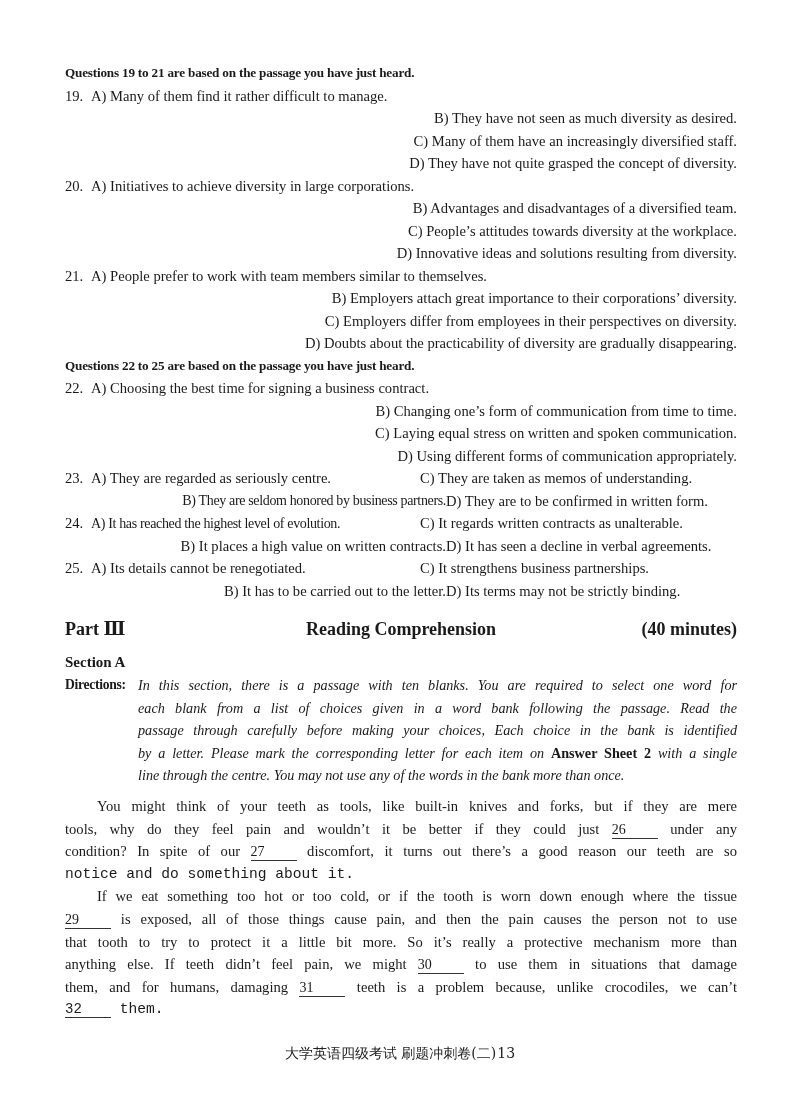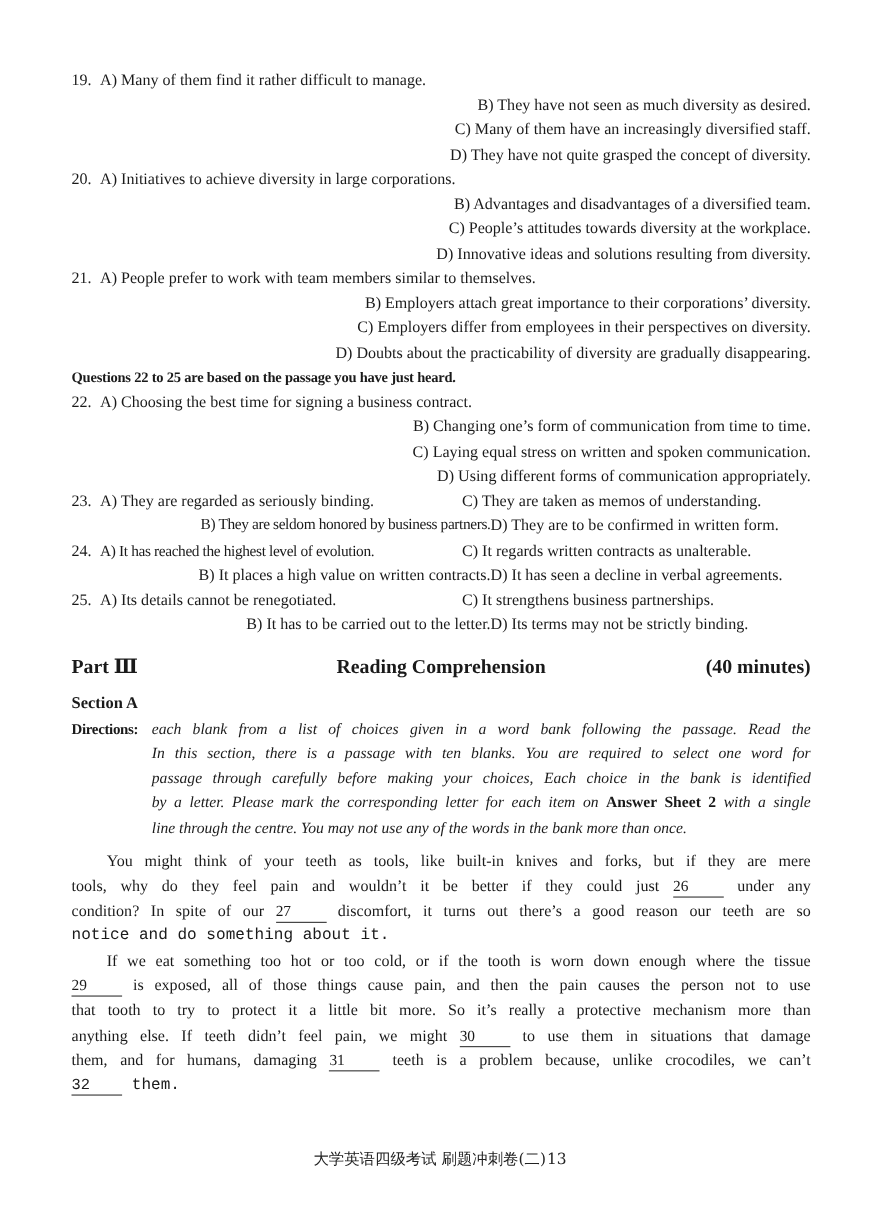--- a/index.html
+++ b/index.html
@@ -53,20 +53,21 @@
     position: absolute; left: 0; right: 0; top: 1045px; text-align: center;
     font-size: 14px; font-family: "DejaVu Serif", serif; color: #222;
   }
   .footer .pg { margin-left: 1px; }
 </style>
 </head>
 <body>
 
 <div class="page">
 
+  <div class="qhead">Questions 19 to 21 are based on the passage you have just heard.</div>
 
   <div class="line"><span class="qnum">19.</span><span>A) Many of them find it rather difficult to manage.</span></div>
   <div class="line indent">B) They have not seen as much diversity as desired.</div>
   <div class="line indent">C) Many of them have an increasingly diversified staff.</div>
   <div class="line indent">D) They have not quite grasped the concept of diversity.</div>
 
   <div class="line"><span class="qnum">20.</span><span>A) Initiatives to achieve diversity in large corporations.</span></div>
   <div class="line indent">B) Advantages and disadvantages of a diversified team.</div>
   <div class="line indent">C) People’s attitudes towards diversity at the workplace.</div>
   <div class="line indent">D) Innovative ideas and solutions resulting from diversity.</div>
@@ -77,21 +78,21 @@
   <div class="line indent">D) Doubts about the practicability of diversity are gradually disappearing.</div>
 
   <div class="qhead">Questions 22 to 25 are based on the passage you have just heard.</div>
 
   <div class="line"><span class="qnum">22.</span><span>A) Choosing the best time for signing a business contract.</span></div>
   <div class="line indent">B) Changing one’s form of communication from time to time.</div>
   <div class="line indent">C) Laying equal stress on written and spoken communication.</div>
   <div class="line indent">D) Using different forms of communication appropriately.</div>
 
   <div class="line row2">
-    <span class="colA"><span class="qnum">23.</span><span>A) They are regarded as seriously binding.</span></span>
+    <span class="colA"><span class="qnum">23.</span><span>A) They are regarded as seriously centre.</span></span>
     <span class="colC">C) They are taken as memos of understanding.</span>
   </div>
   <div class="line row2">
     <span class="colA indent cond">B) They are seldom honored by business partners.</span>
     <span class="colC">D) They are to be confirmed in written form.</span>
   </div>
 
   <div class="line row2">
     <span class="colA"><span class="qnum">24.</span><span class="cond">A) It has reached the highest level of evolution.</span></span>
     <span class="colC">C) It regards written contracts as unalterable.</span>
@@ -116,22 +117,22 @@
       <span class="center">Reading Comprehension</span>
       <span>(40 minutes)</span>
     </div>
   </div>
 
   <div class="section">Section A</div>
 
   <div class="directions">
     <span class="dlabel">Directions:</span>
     <div class="dtext">
+      <span class="dline">In this section, there is a passage with ten blanks. You are required to select one word for</span>
       <span class="dline">each blank from a list of choices given in a word bank following the passage. Read the</span>
-      <span class="dline">In this section, there is a passage with ten blanks. You are required to select one word for</span>
       <span class="dline">passage through carefully before making your choices, Each choice in the bank is identified</span>
       <span class="dline"><span>by a letter. Please mark the corresponding letter for each item on</span> <b>Answer Sheet 2</b> <span>with a single</span></span>
       <span class="dline" style="text-align-last:left">line through the centre. You may not use any of the words in the bank more than once.</span>
     </div>
   </div>
 
   <div class="passage">
     <span class="pl ind">You might think of your teeth as tools, like built-in knives and forks, but if they are mere</span>
     <span class="pl"><span>tools, why do they feel pain and wouldn’t it be better if they could just</span> <span class="blank">26</span> <span>under any</span></span>
     <span class="pl"><span>condition? In spite of our</span> <span class="blank">27</span> <span>discomfort, it turns out there’s a good reason our teeth are so</span></span>

